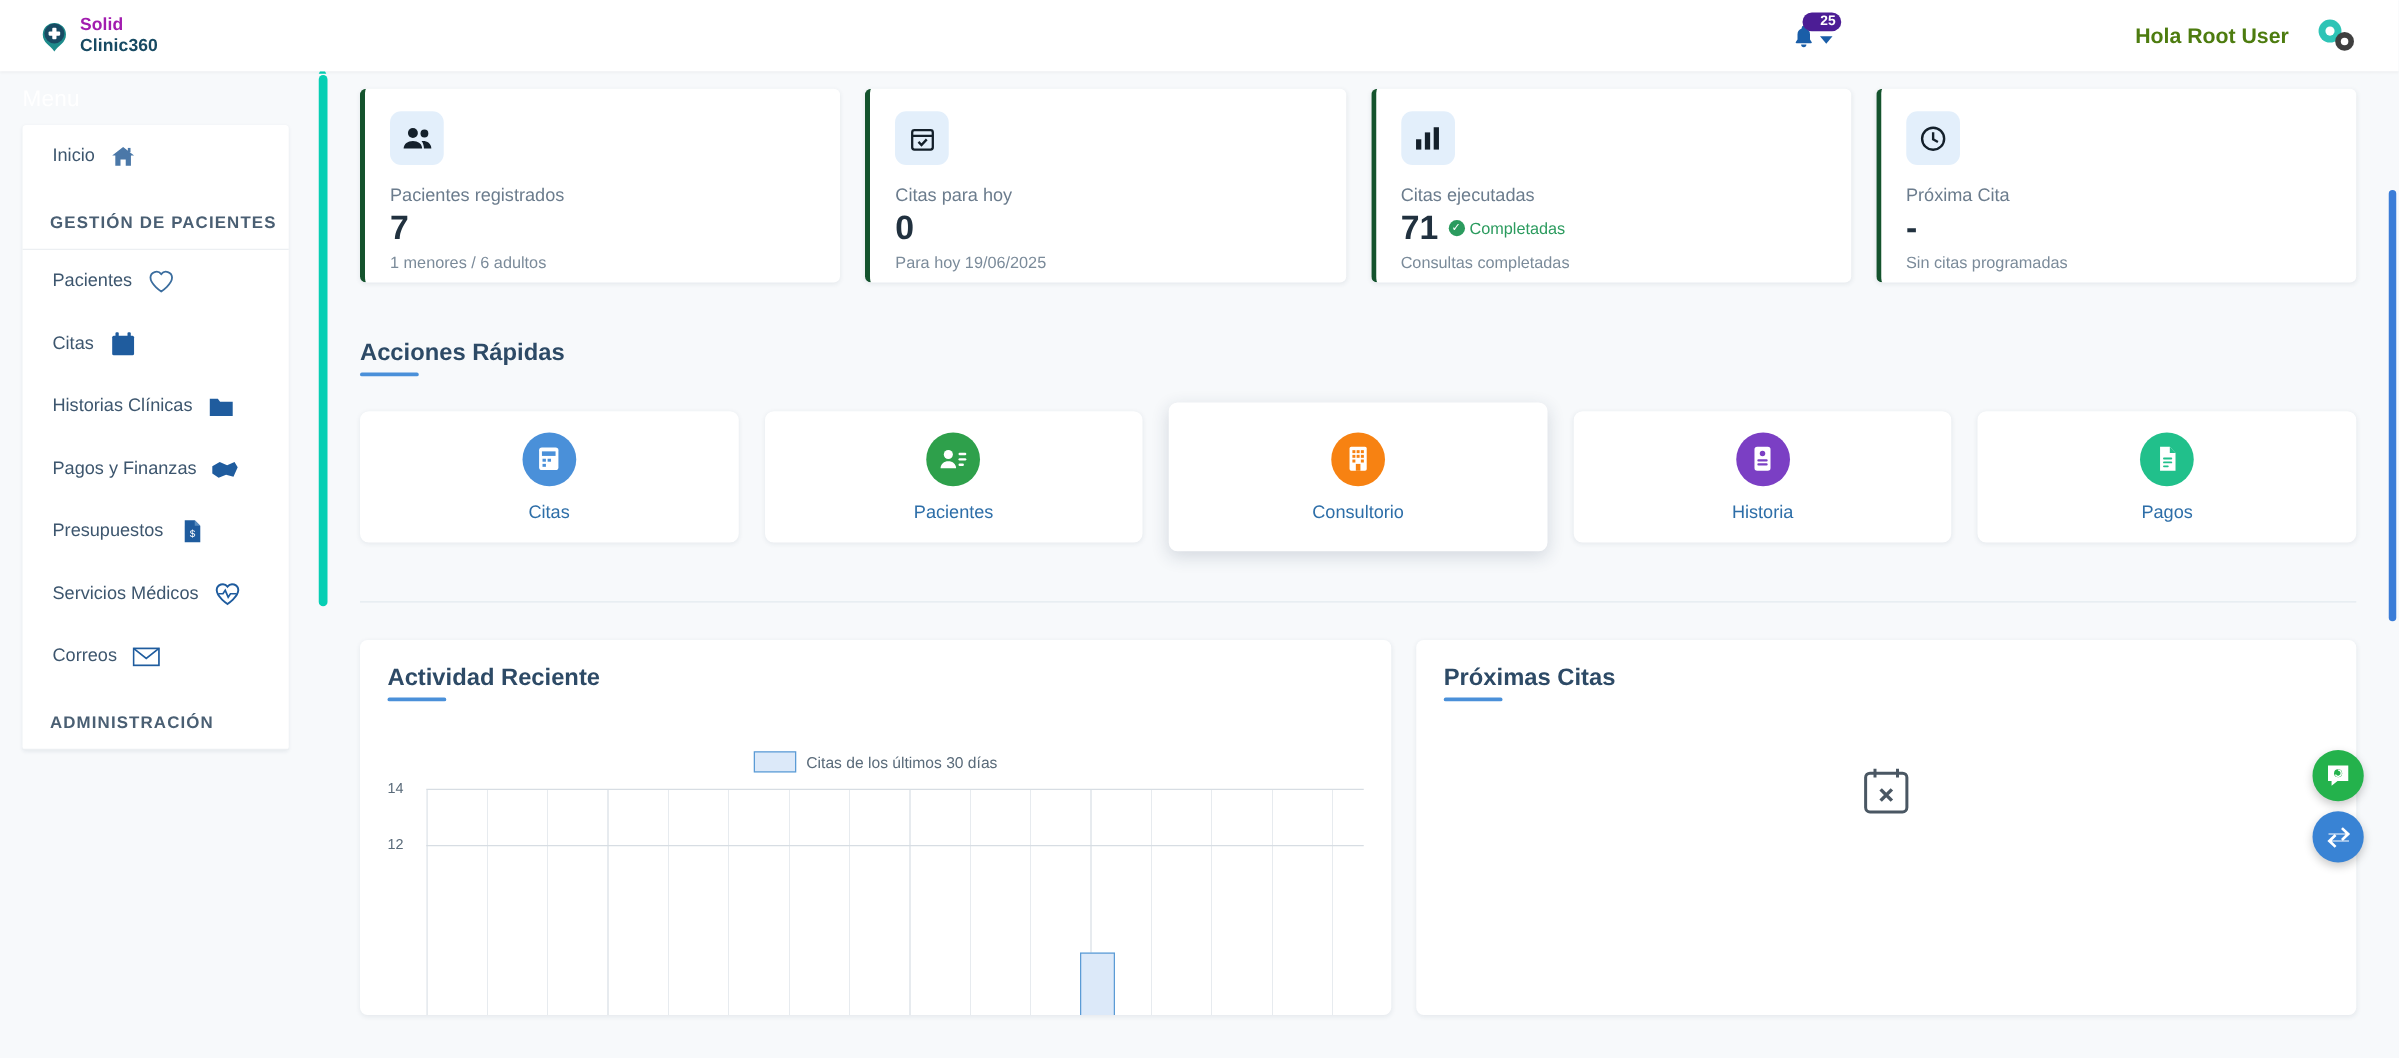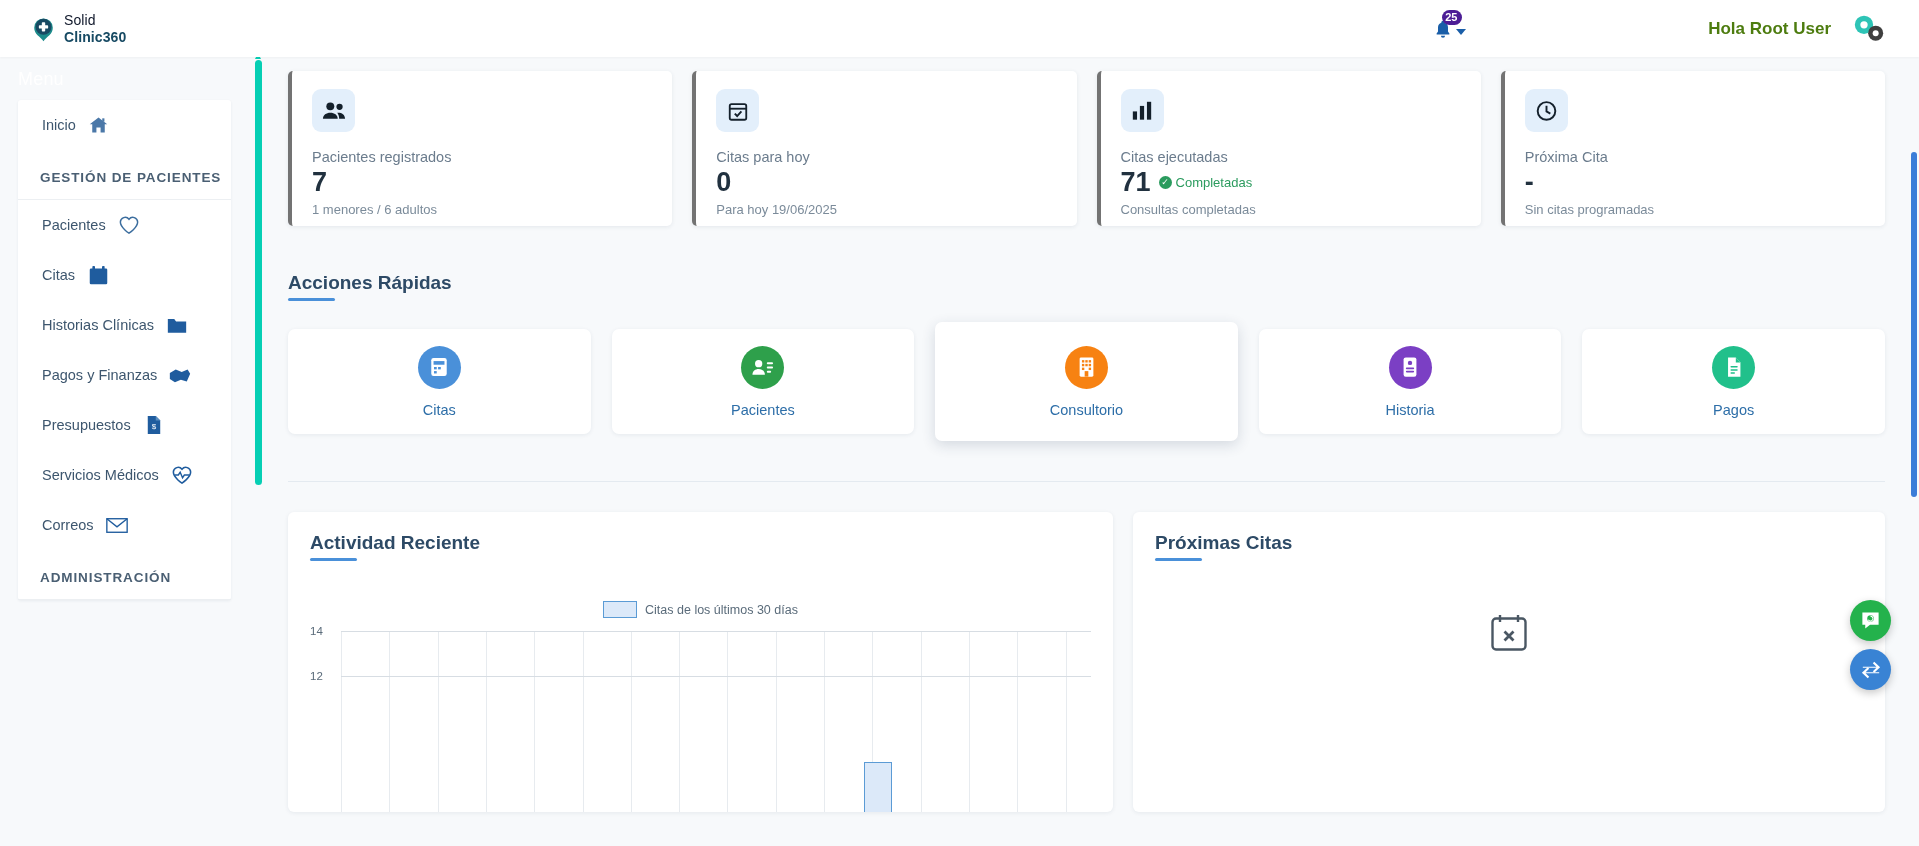--- a/index.html
+++ b/index.html
@@ -14,33 +14,33 @@
   
   .topbar {
     position: absolute; top: 0; left: 0; width: 1919px; height: 57px;
     background: #ffffff; z-index: 40;
     display: flex; align-items: center;
     box-shadow: 0 1px 2px rgba(0,0,0,0.04);
   }
   .brand { display: flex; align-items: center; margin-left: 30px; gap: 7px; }
   .brand-mark { width: 27px; height: 27px; position: relative; }
   .brand-txt { line-height: 1.05; }
-  .brand-line1 { font-size: 14px; font-weight: 400; color: #0f172a; letter-spacing: .1px;}
+  .brand-line1 { font-size: 14px; font-weight: 700; color: #a21caf; letter-spacing: .1px;}
   .brand-line2 { font-size: 14px; font-weight: 700; color: #174a63; letter-spacing: .1px;}
 
   .topbar-right {
     margin-left: auto; display: flex; align-items: center; height: 57px;
   }
   .notif-wrap { position: relative; margin-right: 12px; display:flex; align-items:center; }
   .bell { position: relative; display:block; width: 20px; height: 22px; }
   .badge {
     position: absolute; top: -8px; left: 9px;
     background: #4c1d95; color: #fff;
     font-size: 11px; font-weight: 700;
-    border-radius: 10px; padding: 1px 5px 2px 3px;
+    border-radius: 10px; padding: 1px 5px 2px 14px;
     line-height: 1.1; min-width: 20px; text-align: center;
   }
   .caret-down {
     width: 0; height: 0; margin-left: 3px; margin-top: 6px;
     border-left: 5px solid transparent;
     border-right: 5px solid transparent;
     border-top: 6px solid #1a5ea8;
   }
   .greeting {
     font-size: 17px; font-weight: 700; color: #4d7c0f;
@@ -94,21 +94,21 @@
   .scroll-gutter-right {
     position: absolute; right: 2px; top: 95px; width: 6px; height: 345px;
     background: #3b7dd8; border-radius: 4px;
   }
 
   .content { padding: 14px 34px 0 35px; }
 
   
   .stat-row { display: flex; gap: 20px; }
   .stat-card {
-    flex: 1; background: #ffffff; border-left: 4px solid #737373;
+    flex: 1; background: #ffffff; border-left: 4px solid #14532d;
     border-radius: 5px; padding: 18px 20px 16px 20px; height: 155px;
     box-shadow: 0 1px 4px rgba(30,50,80,0.09);
     position: relative;
   }
   .stat-iconbox {
     width: 43px; height: 43px; border-radius: 9px;
     background: #e3effb; display: flex; align-items: center; justify-content: center;
     margin-bottom: 17px;
   }
   .stat-label { font-size: 14.5px; color: #6b7c8d; margin-bottom: 2px; }

